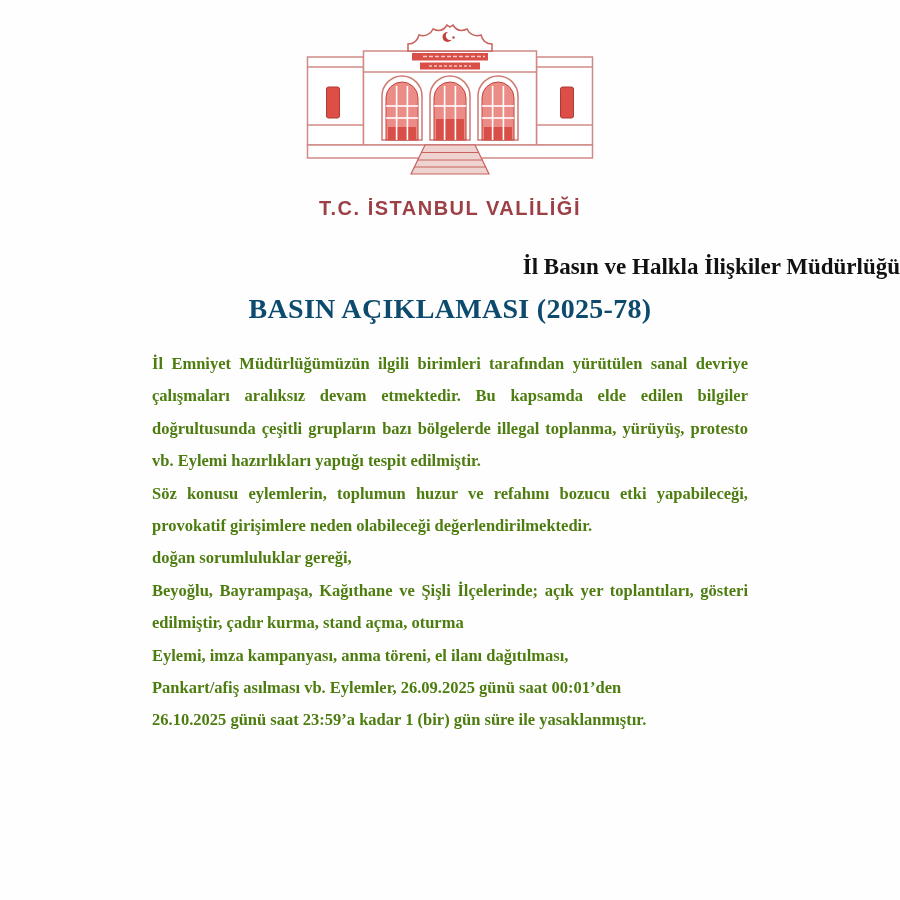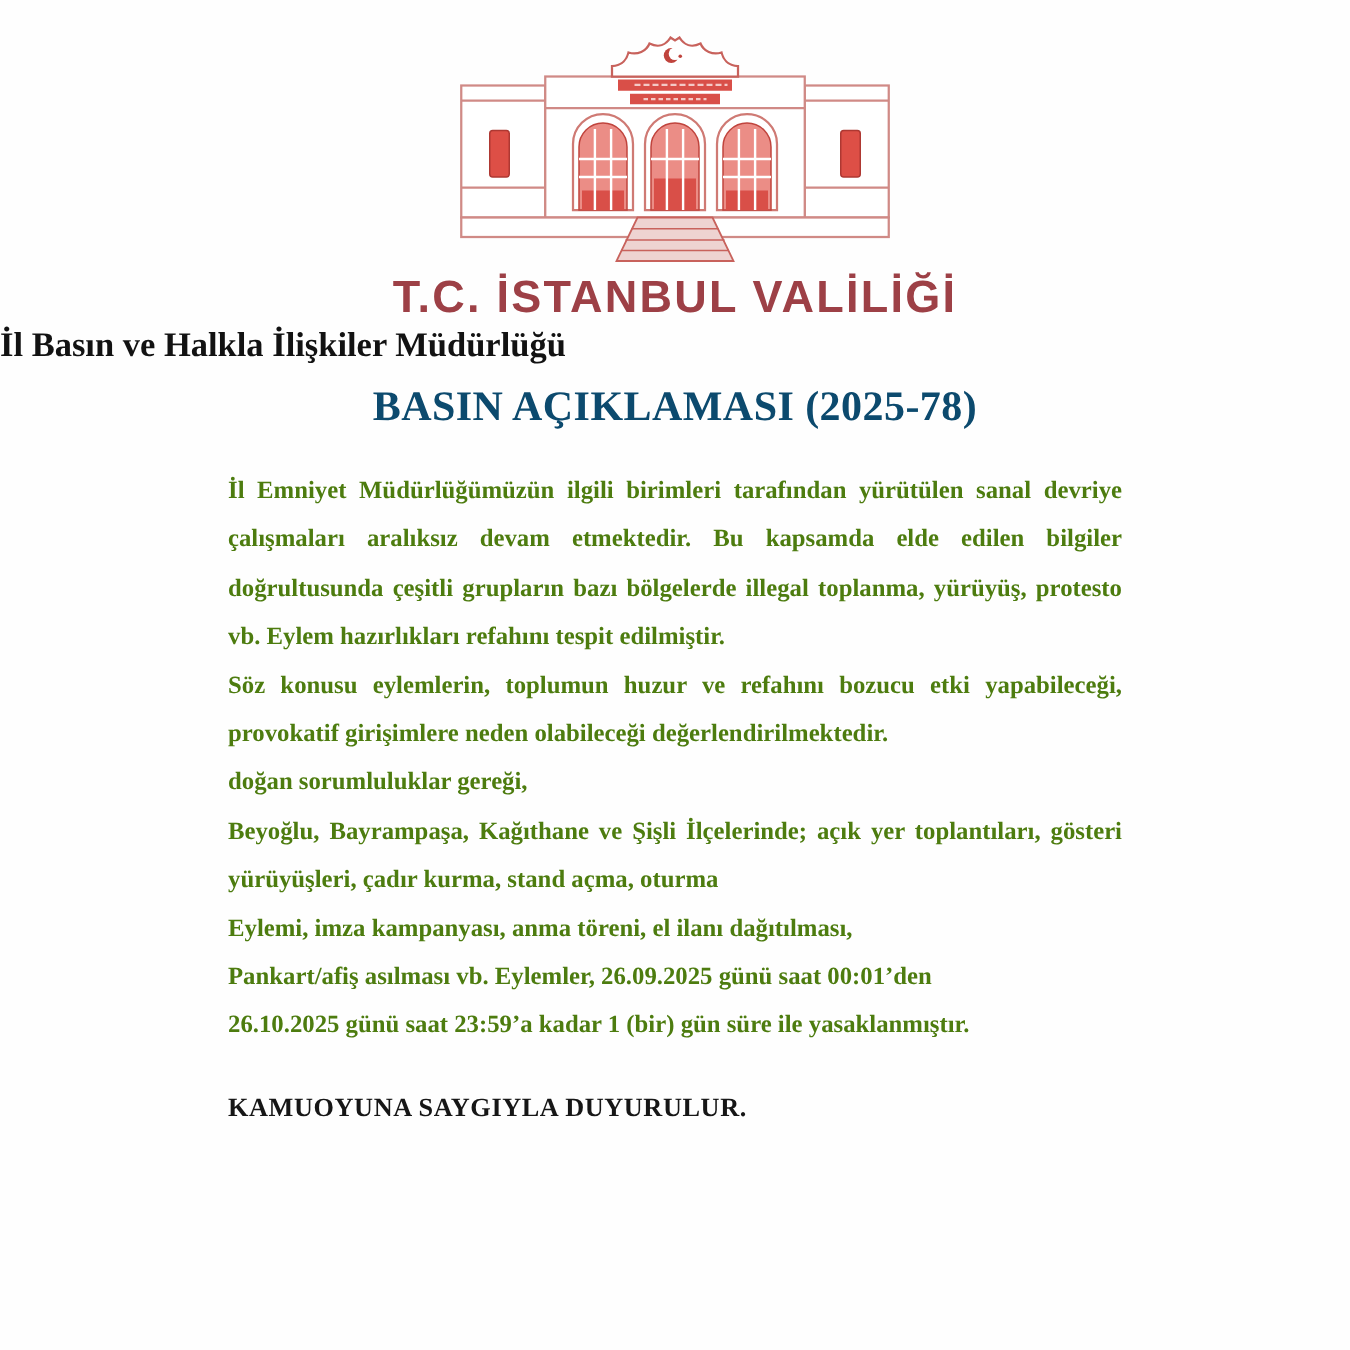--- a/index.html
+++ b/index.html
@@ -9,30 +9,31 @@
     font-family: "Liberation Serif", serif;
     color: #1b1b1b;
     overflow: hidden;
   }
   .page { width: 900px; height: 900px; position: relative; }
 
   .logo-wrap { width: 100%; text-align: center; padding-top: 24px; }
   .logo-caption {
     font-family: "Liberation Sans", sans-serif;
     font-weight: 700;
-    font-size: 30px;
+    font-size: 20px;
     line-height: 32px;
     letter-spacing: 1.5px;
     color: #9d4046;
     text-align: center;
-    margin-top: 2px;
+    margin-top: 12px;
   }
 
   .dept-heading {
-    text-align: left;
+    margin-top: 28px;
+    text-align: right;
     font-weight: 700;
     font-size: 23px;
     line-height: 30px;
     color: #121212;
   }
   .doc-title {
     margin-top: 12px;
     text-align: center;
     font-weight: 700;
     font-size: 28px;
@@ -136,26 +137,25 @@
     <div class="logo-caption">T.C. İSTANBUL VALİLİĞİ</div>
   </div>
 
   <div class="dept-heading">İl Basın ve Halkla İlişkiler Müdürlüğü</div>
   <div class="doc-title">BASIN AÇIKLAMASI (2025-78)</div>
 
   <div class="body-block">
     <div class="line just">İl Emniyet Müdürlüğümüzün ilgili birimleri tarafından yürütülen sanal devriye</div>
     <div class="line just">çalışmaları aralıksız devam etmektedir. Bu kapsamda elde edilen bilgiler</div>
     <div class="line just">doğrultusunda çeşitli grupların bazı bölgelerde illegal toplanma, yürüyüş, protesto</div>
-    <div class="line">vb. Eylem hazırlıkları refahını tespit edilmiştir.</div>
+    <div class="line">vb. Eylemi hazırlıkları yaptığı tespit edilmiştir.</div>
     <div class="line just">Söz konusu eylemlerin, toplumun huzur ve refahını bozucu etki yapabileceği,</div>
     <div class="line">provokatif girişimlere neden olabileceği değerlendirilmektedir.</div>
     <div class="line">doğan sorumluluklar gereği,</div>
     <div class="line just">Beyoğlu, Bayrampaşa, Kağıthane ve Şişli İlçelerinde; açık yer toplantıları, gösteri</div>
-    <div class="line">yürüyüşleri, çadır kurma, stand açma, oturma</div>
+    <div class="line">edilmiştir, çadır kurma, stand açma, oturma</div>
     <div class="line">Eylemi, imza kampanyası, anma töreni, el ilanı dağıtılması,</div>
     <div class="line">Pankart/afiş asılması vb. Eylemler, 26.09.2025 günü saat 00:01’den</div>
     <div class="line">26.10.2025 günü saat 23:59’a kadar 1 (bir) gün süre ile yasaklanmıştır.</div>
   </div>
 
-  <div class="closing">KAMUOYUNA SAYGIYLA DUYURULUR.</div>
 
 </div>
 
 </body></html>

